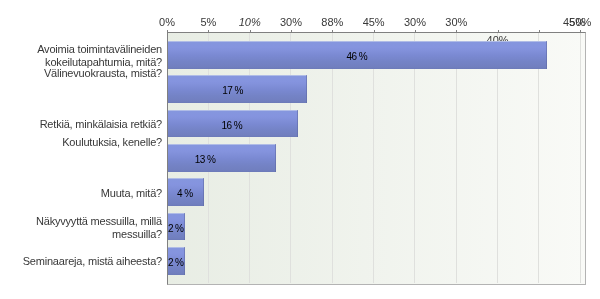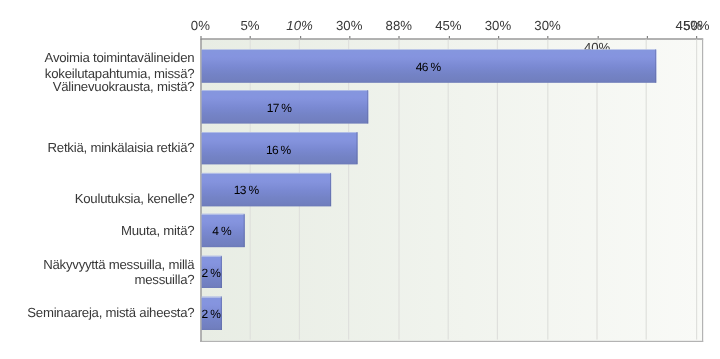--- a/index.html
+++ b/index.html
@@ -68,24 +68,24 @@
       <div class="axis-label" style="left: 279.974px; top: 15.5px;">30%</div>
       <div class="axis-label" style="left: 321.304px; top: 15.5px;">88%</div>
       <div class="axis-label" style="left: 362.634px; top: 15.5px;">45%</div>
       <div class="axis-label" style="left: 403.964px; top: 15.5px;">30%</div>
       <div class="axis-label" style="left: 445.294px; top: 15.5px;">30%</div>
       <div class="axis-label" style="left: 486.624px; top: 15.5px; margin-top: 18px;">40%</div>
       <div class="axis-label" style="left: 527.954px; top: 15.5px; margin-left: 35px;">45%</div>
       <div class="axis-label" style="left: 569.284px; top: 15.5px;">50%</div>
     </div>
   <div id="catlabels">
-      <div class="cat-label" style="right: 438px; width: 141px; top: 42.8px;">Avoimia toimintavälineiden kokeilutapahtumia, missä?</div>
+      <div class="cat-label" style="right: 438px; width: 141px; top: 42.8px;">Avoimia toimintavälineiden kokeilutapahtumia, mitä?</div>
       <div class="cat-label" style="right: 438px; width: 141px; top: 67px;">Välinevuokrausta, mistä?</div>
       <div class="cat-label" style="right: 438px; width: 141px; top: 118px;">Retkiä, minkälaisia retkiä?</div>
-      <div class="cat-label" style="right: 438px; width: 141px; top: 160px;">Koulutuksia, kenelle?</div>
+      <div class="cat-label" style="right: 438px; width: 141px; top: 136px;">Koulutuksia, kenelle?</div>
       <div class="cat-label" style="right: 438px; width: 141px; top: 186.7px;">Muuta, mitä?</div>
       <div class="cat-label" style="right: 438px; width: 141px; top: 214.55px;">Näkyvyyttä messuilla, millä messuilla?</div>
       <div class="cat-label" style="right: 438px; width: 141px; top: 255.4px;">Seminaareja, mistä aiheesta?</div>
     </div>
   <div id="bars">
       <div class="bar" style="left: 168px; top: 41px; height: 27.6px; width: 379.409px;"></div>
       <div class="bar-val" style="left: 167px; width: 379.409px; top: 50px;">46 %</div>
       <div class="bar" style="left: 168px; top: 75.35px; height: 27.6px; width: 138.869px;"></div>
       <div class="bar-val" style="left: 167px; width: 131px; top: 84.35px;">17 %</div>
       <div class="bar" style="left: 168px; top: 109.7px; height: 27.6px; width: 129.776px;"></div>

